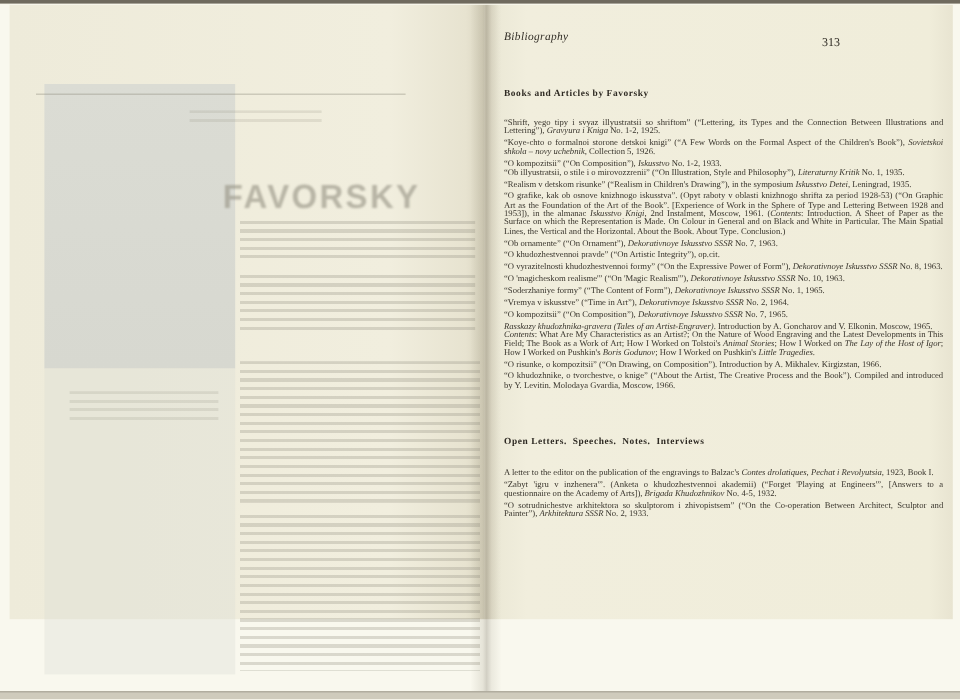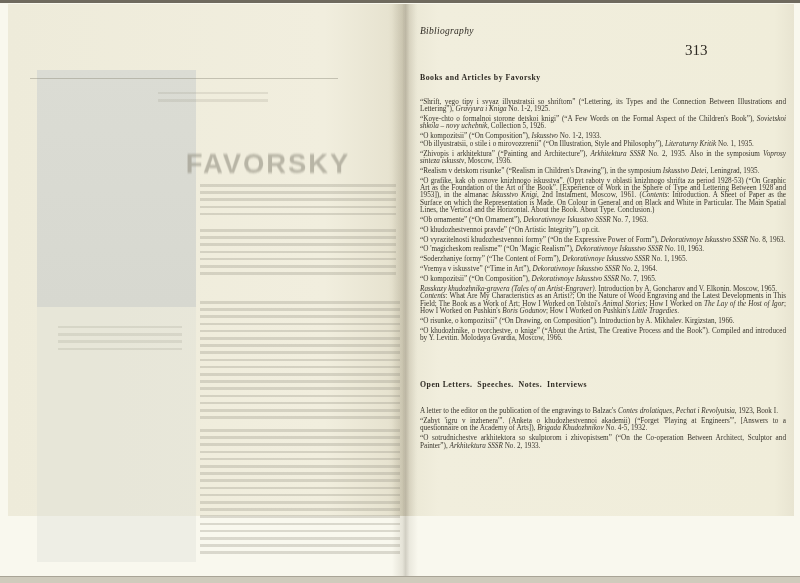--- a/index.html
+++ b/index.html
@@ -18,21 +18,21 @@
   .ghost-plate2{position:absolute;left:29px;top:303px;width:159px;height:255px;background:rgba(219,220,212,0.35);}
   .ghost-title{position:absolute;left:176px;top:144px;font-family:"Liberation Sans",sans-serif;font-weight:bold;
     font-size:28px;letter-spacing:2px;color:rgba(150,147,132,0.62);filter:blur(0.8px);transform:scaleX(0.98);}
   .ghost-text{position:absolute;filter:blur(0.55px);
     background:repeating-linear-gradient(to bottom,rgba(152,149,135,0.32) 0px,rgba(152,149,135,0.32) 2.6px,rgba(0,0,0,0) 2.6px,rgba(0,0,0,0) 7.2px);}
   .ghost-light{background:repeating-linear-gradient(to bottom,rgba(152,149,135,0.20) 0px,rgba(152,149,135,0.20) 2.4px,rgba(0,0,0,0) 2.4px,rgba(0,0,0,0) 7.2px);}
   
   .col{position:absolute;left:420px;top:26px;width:366px;color:#36322a;}
   .head-row{position:relative;height:11px;}
   .running-head{position:absolute;left:0;top:0;font-size:9.5px;font-weight:normal;font-style:italic;letter-spacing:0.3px;color:#2e2a23;}
-  .page-num{position:absolute;left:265px;top:16px;font-size:15px;color:#2e2a23;font-family:Liberation Serif, serif;}
+  .page-num{position:absolute;left:265px;top:4px;font-size:10px;color:#2e2a23;font-family:Liberation Serif, serif;}
   .section-head{font-family:"Liberation Serif",serif;font-size:7.8px;font-weight:bold;letter-spacing:0.5px;color:#2e2a23;white-space:pre-wrap;}
   .sh1{margin-top:36px;}
   .sh2{margin-top:38px;}
   .entries{margin-top:17px;}
   .entries2{margin-top:19px;}
   .entry{font-size:7.2px;line-height:7.3px;text-align:justify;margin:2.6px 0 0 0;color:#38342c;}
   .entry:first-child{margin-top:0;}
   .entry.tight{margin-top:0;}
   .it{font-style:italic;}
 </style>
@@ -64,21 +64,20 @@
       <span class="running-head">Bibliography</span>
       <span class="page-num">313</span>
     </div>
 
     <div class="section-head sh1">Books and Articles by Favorsky</div>
     <div class="entries">
         <p class="entry"><span>“Shrift, yego tipy i svyaz illyustratsii so shriftom” (“Lettering, its Types and the Connection Between Illustrations and Lettering”), </span><span class="it">Gravyura i Kniga</span><span> No. 1-2, 1925.</span></p>
         <p class="entry"><span>“Koye-chto o formalnoi storone detskoi knigi” (“A Few Words on the Formal Aspect of the Children's Book”), </span><span class="it">Sovietskoi shkola – novy uchebnik</span><span>, Collection 5, 1926.</span></p>
         <p class="entry"><span>“O kompozitsii” (“On Composition”), </span><span class="it">Iskusstvo</span><span> No. 1-2, 1933.</span></p>
         <p class="entry tight"><span>“Ob illyustratsii, o stile i o mirovozzrenii” (“On Illustration, Style and Philosophy”), </span><span class="it">Literaturny Kritik</span><span> No. 1, 1935.</span></p>
-        <p class="entry"><span>“Zhivopis i arkhitektura” (“Painting and Architecture”), </span><span class="it">Arkhitektura SSSR</span><span> No. 2, 1935. Also in the symposium </span><span class="it">Voprosy sinteza iskusstv</span><span>, Moscow, 1936.</span></p>
         <p class="entry"><span>“Realism v detskom risunke” (“Realism in Children's Drawing”), in the symposium </span><span class="it">Iskusstvo Detei</span><span>, Leningrad, 1935.</span></p>
         <p class="entry"><span>“O grafike, kak ob osnove knizhnogo iskusstva”. (Opyt raboty v oblasti knizhnogo shrifta za period 1928-53) (“On Graphic Art as the Foundation of the Art of the Book”. [Experience of Work in the Sphere of Type and Lettering Between 1928 and 1953]), in the almanac </span><span class="it">Iskusstvo Knigi</span><span>, 2nd Instalment, Moscow, 1961. (</span><span class="it">Contents</span><span>: Introduction. A Sheet of Paper as the Surface on which the Representation is Made. On Colour in General and on Black and White in Particular. The Main Spatial Lines, the Vertical and the Horizontal. About the Book. About Type. Conclusion.)</span></p>
         <p class="entry"><span>“Ob ornamente” (“On Ornament”), </span><span class="it">Dekorativnoye Iskusstvo SSSR</span><span> No. 7, 1963.</span></p>
         <p class="entry"><span>“O khudozhestvennoi pravde” (“On Artistic Integrity”), op.cit.</span></p>
         <p class="entry"><span>“O vyrazitelnosti khudozhestvennoi formy” (“On the Expressive Power of Form”), </span><span class="it">Dekorativnoye Iskusstvo SSSR</span><span> No. 8, 1963.</span></p>
         <p class="entry"><span>“O 'magicheskom realisme'” (“On 'Magic Realism'”), </span><span class="it">Dekorativnoye Iskusstvo SSSR</span><span> No. 10, 1963.</span></p>
         <p class="entry"><span>“Soderzhaniye formy” (“The Content of Form”), </span><span class="it">Dekorativnoye Iskusstvo SSSR</span><span> No. 1, 1965.</span></p>
         <p class="entry"><span>“Vremya v iskusstve” (“Time in Art”), </span><span class="it">Dekorativnoye Iskusstvo SSSR</span><span> No. 2, 1964.</span></p>
         <p class="entry"><span>“O kompozitsii” (“On Composition”), </span><span class="it">Dekorativnoye Iskusstvo SSSR</span><span> No. 7, 1965.</span></p>
         <p class="entry"><span class="it">Rasskazy khudozhnika-gravera (Tales of an Artist-Engraver)</span><span>. Introduction by A. Goncharov and V. Elkonin. Moscow, 1965.</span></p>

